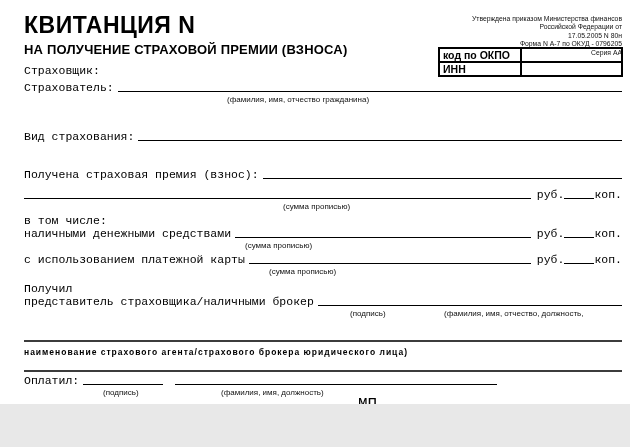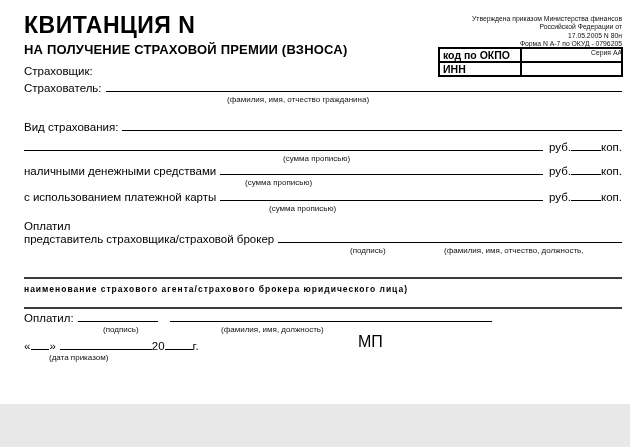--- a/index.html
+++ b/index.html
@@ -12,42 +12,42 @@
   .header { display:flex; justify-content:space-between; align-items:flex-start; }
   .title    { font-size:23px; font-weight:bold; letter-spacing:.5px; line-height:1.1; }
   .subtitle { font-size:13px; font-weight:bold; margin-top:4px; letter-spacing:.2px; }
   .approval { font-size:6.8px; line-height:1.25; text-align:right; padding-top:2px; color:#111; }
 
   table.codes { position:absolute; left:438px; top:47px; border-collapse:collapse; }
   table.codes td { border:2px solid #000; height:12px; padding:0 3px; vertical-align:middle; }
   td.c-label { width:74px; font-size:10.5px; font-weight:bold; }
   td.c-value { width:93px; font-size:10.5px; }
 
-  .row { display:flex; align-items:flex-end; font-size:11.5px; height:14px; white-space:nowrap; }
+  .row { display:flex; align-items:flex-end; font-size:11.5px; height:14px; white-space:nowrap;font-family:Liberation Mono, monospace; }
   .row.h13 { height:13px; }
   .fill  { flex:1 1 auto; border-bottom:1px solid #000; margin:0 0 2px 4px; height:0; }
   .fillw { border-bottom:1px solid #000; margin:0 0 2px 4px; height:0; }
   .w80  { width:80px; }
   .w322 { width:322px; }
   .w92  { width:92px; }
   .w18  { width:18px; margin-left:1px; }
   .w28  { width:28px; margin-left:0; }
   .gap10 { width:8px; }
   .spacer { flex:1 1 auto; }
   .unit { margin-left:6px; }
   .unit-fill { width:30px; border-bottom:1px solid #000; margin:0 0 2px 0; height:0; }
 
   .hints { position:relative; height:11px; font-size:8px; color:#111;margin-left:21px; }
   .hints span { position:absolute; top:1px; white-space:nowrap; }
 
   .rule { border-top:2px solid #3c3c3c; height:0; }
   .agent-line { font-size:8.5px; font-weight:bold; letter-spacing:1px; white-space:nowrap; }
 
   .mt1{margin-top:1px}.mt2{margin-top:2px}.mt3{margin-top:5px}.mt4{margin-top:4px}
-  .mt5{margin-top:5px}.mt6{margin-top:6px}.mt9{margin-top:3px}.mt11{margin-top:14px}
+  .mt5{margin-top:5px}.mt6{margin-top:6px}.mt9{margin-top:3px}.mt11{margin-top:24px}
   .mt13{margin-top:13px}.mt21{margin-top:21px}
   .rel { position:relative; }
   .stamp { position:absolute; left:334px; bottom:1px; font-size:16px; }
 </style>
 </head>
 <body>
 
 <div class="page">
 
   <div class="header">
@@ -88,31 +88,38 @@
   <div class="hints">
     <span style="left:182px">(фамилия, имя, отчество гражданина)</span>
   </div>
 
 
   <div class="row mt11">
     <span>Вид страхования:</span>
     <span class="fill"></span>
   </div>
 
+  <div class="row mt11">
+    <span>Получена страховая премия (взнос):</span>
+    <span class="fill"></span>
+  </div>
 
   <div class="row mt6">
     <span class="fill" style="margin-left:0"></span>
     <span class="unit">руб.</span>
     <span class="unit-fill"></span>
     <span>коп.</span>
   </div>
   <div class="hints">
     <span style="left:238px">(сумма прописью)</span>
   </div>
 
+  <div class="row mt1">
+    <span>в том числе:</span>
+  </div>
 
   <div class="row h13">
     <span>наличными денежными средствами</span>
     <span class="fill"></span>
     <span class="unit">руб.</span>
     <span class="unit-fill"></span>
     <span>коп.</span>
   </div>
   <div class="hints">
     <span style="left:200px">(сумма прописью)</span>
@@ -123,25 +130,25 @@
     <span class="fill"></span>
     <span class="unit">руб.</span>
     <span class="unit-fill"></span>
     <span>коп.</span>
   </div>
   <div class="hints">
     <span style="left:224px">(сумма прописью)</span>
   </div>
 
   <div class="row h13 mt5">
-    <span>Оплатил</span>
+    <span>Получил</span>
   </div>
 
   <div class="row h13">
-    <span>представитель страховщика/страховой брокер</span>
+    <span>представитель страховщика/наличными брокер</span>
     <span class="fill"></span>
   </div>
   <div class="hints">
     <span style="left:305px">(подпись)</span>
     <span style="left:399px">(фамилия, имя, отчество, должность,</span>
   </div>
 
   <div class="rule mt21"></div>
 
   <div class="agent-line mt3">наименование страхового агента/страхового брокера юридического лица)</div>

